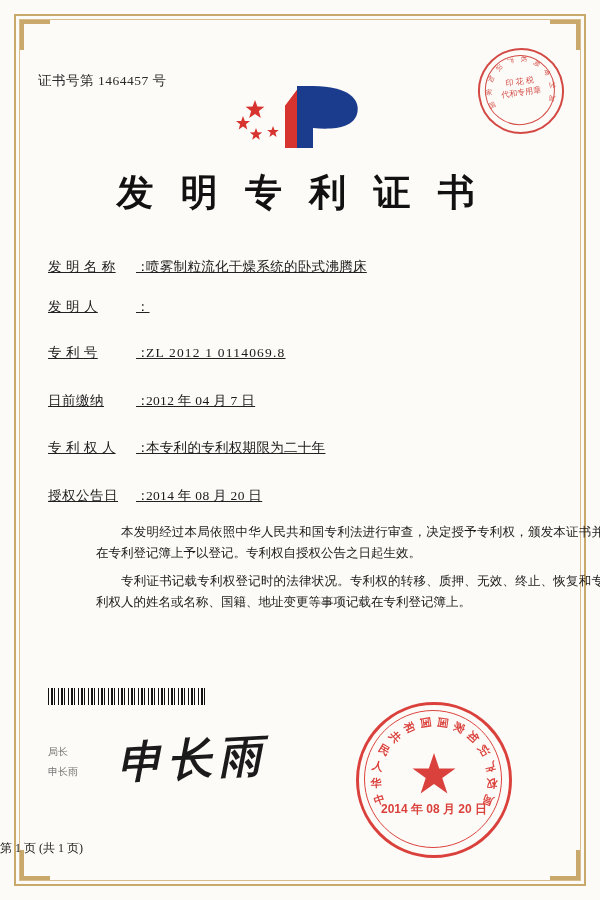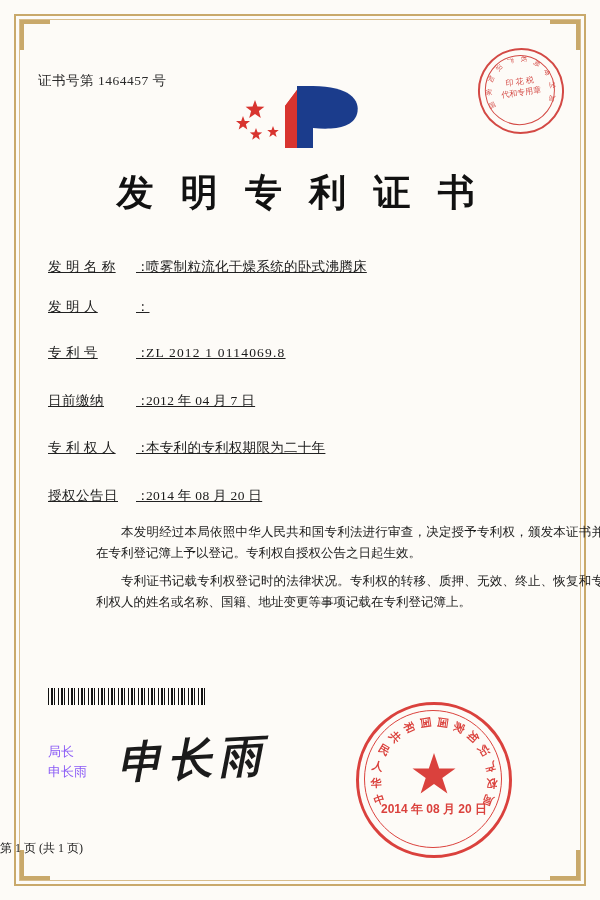--- a/index.html
+++ b/index.html
@@ -188,23 +188,23 @@
       repeating-linear-gradient(to right,
         #111 0px, #111 1px, transparent 1px, transparent 3px,
         #111 3px, #111 5px, transparent 5px, transparent 6px,
         #111 6px, #111 7px, transparent 7px, transparent 10px);
   }
 
   .signature-block {
     position: absolute;
     left: 48px;
     top: 742px;
-    font-size: 13px;
+    font-size: 10px;
     line-height: 20px;
-    color: #8b5cf6;
+    color: #737373;
   }
   .sign-script {
     position: absolute;
     left: 118px;
     top: 730px;
     font-size: 44px;
     font-family: "Liberation Serif", "DejaVu Serif", serif;
     font-style: italic;
     font-weight: bold;
     color: #1b1b1b;

